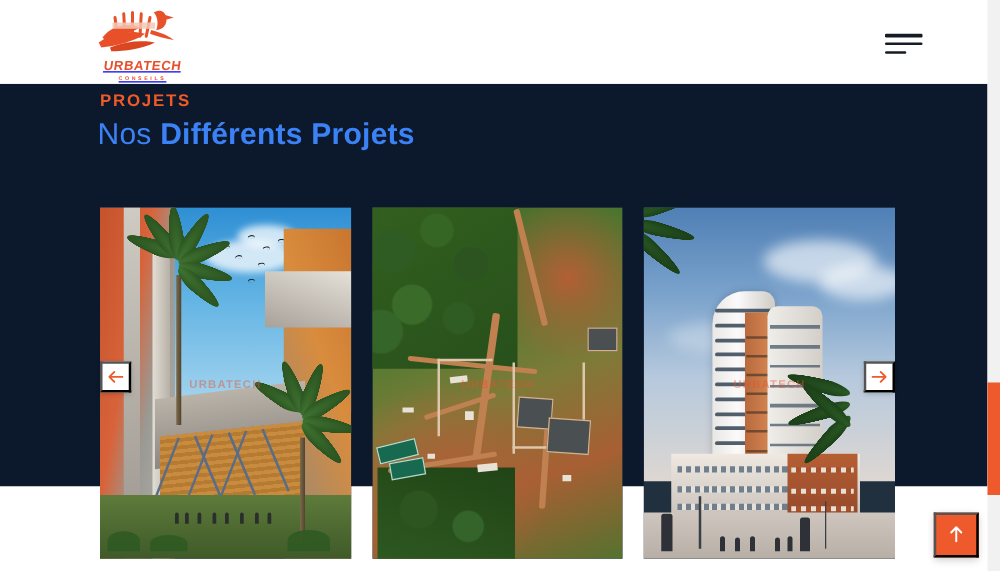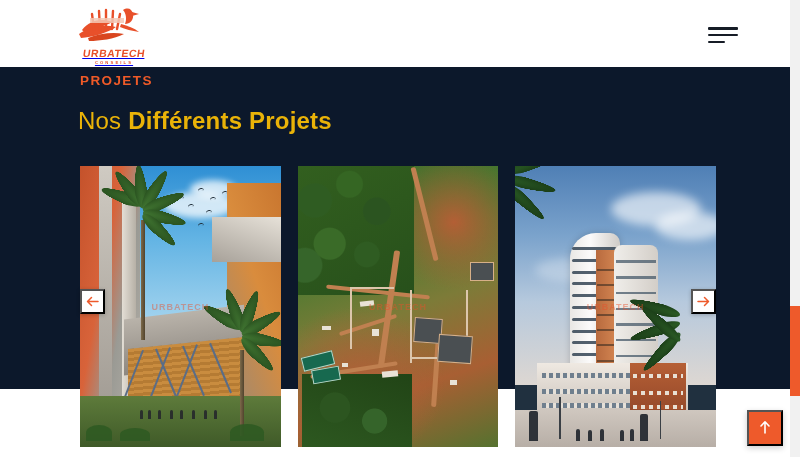--- a/index.html
+++ b/index.html
@@ -50,22 +50,22 @@
     background:#0c182b;
     z-index:5;
   }
   .eyebrow{
     position:absolute; left:80px; top:6px;
     font-size:13.5px; font-weight:bold; letter-spacing:1.4px;
     color:#ef5a28;
   }
   .headline{
     position:absolute; left:78px; top:27px;
-    font-size:24px; color:#eab308; font-weight:300;
-    letter-spacing:.2px; white-space:nowrap;margin-top:13px;
+    font-size:24px; color:#3b82f6; font-weight:300;
+    letter-spacing:.2px; white-space:nowrap;
   }
   .headline b{ font-weight:bold; }
 
   
   .cards{
     position:absolute; left:80px; top:166px;
     width:636px; height:281px;
     display:flex; gap:17px;
     z-index:20;
   }

